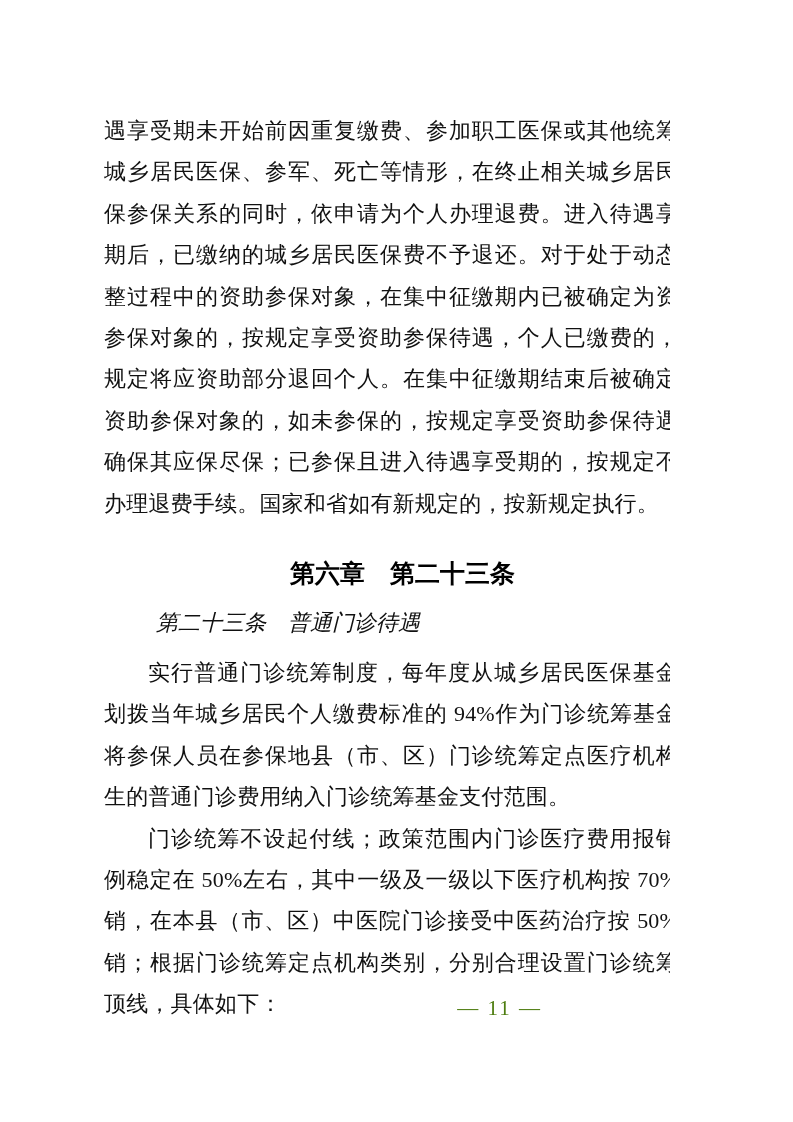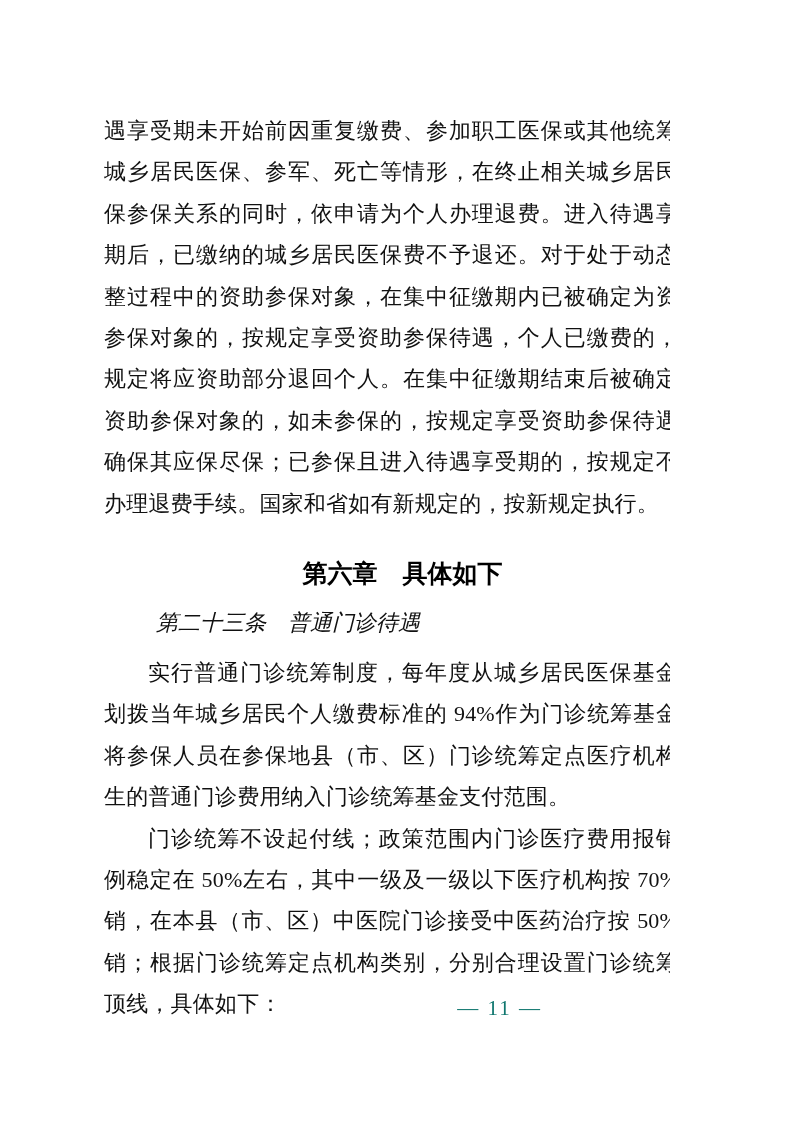--- a/index.html
+++ b/index.html
@@ -52,32 +52,32 @@
     font-weight: normal;
     color: #111111;
   }
   .footer-page-number {
     position: absolute;
     top: 995px;
     right: 128px;
     font-size: 21px;
     line-height: 26px;
     letter-spacing: 2px;
-    color: #0f766e;
+    color: #4d7c0f;
   }
 </style>
 </head>
 <body>
 
 <div class="page">
   <div class="content">
 
     <p class="body-para">遇享受期未开始前因重复缴费、参加职工医保或其他统筹区城乡居民医保、参军、死亡等情形，在终止相关城乡居民医保参保关系的同时，依申请为个人办理退费。进入待遇享受期后，已缴纳的城乡居民医保费不予退还。对于处于动态调整过程中的资助参保对象，在集中征缴期内已被确定为资助参保对象的，按规定享受资助参保待遇，个人已缴费的，按规定将应资助部分退回个人。在集中征缴期结束后被确定为资助参保对象的，如未参保的，按规定享受资助参保待遇，确保其应保尽保；已参保且进入待遇享受期的，按规定不再办理退费手续。国家和省如有新规定的，按新规定执行。</p>
 
-    <h2 class="chapter-heading">第六章　具体如下</h2>
+    <h2 class="chapter-heading">第六章　第二十三条</h2>
 
     <h3 class="section-heading">第二十三条　普通门诊待遇</h3>
 
     <p class="body-para indent-2em">实行普通门诊统筹制度，每年度从城乡居民医保基金中划拨当年城乡居民个人缴费标准的 94%作为门诊统筹基金，将参保人员在参保地县（市、区）门诊统筹定点医疗机构发生的普通门诊费用纳入门诊统筹基金支付范围。</p>
 
     <p class="body-para indent-2em">门诊统筹不设起付线；政策范围内门诊医疗费用报销比例稳定在 50%左右，其中一级及一级以下医疗机构按 70%报销，在本县（市、区）中医院门诊接受中医药治疗按 50%报销；根据门诊统筹定点机构类别，分别合理设置门诊统筹封顶线，具体如下：</p>
 
   </div>
 
   <div class="footer-page-number">— 11 —</div>

